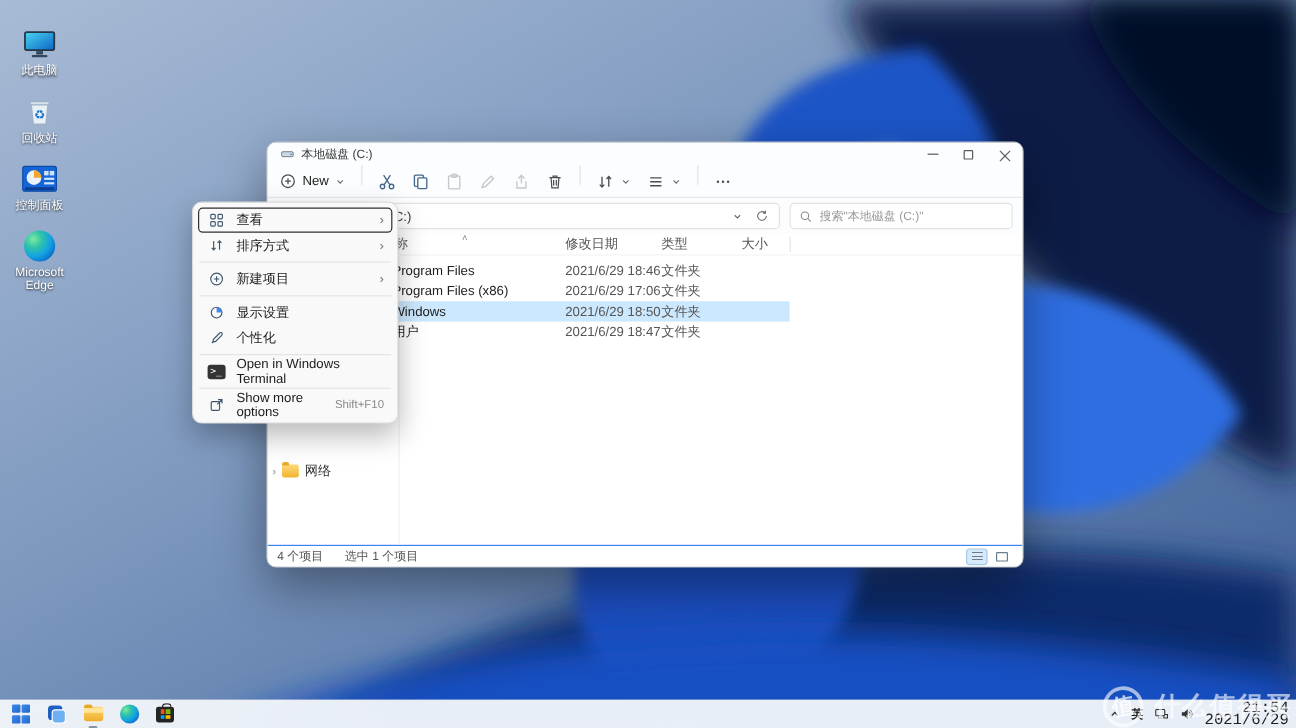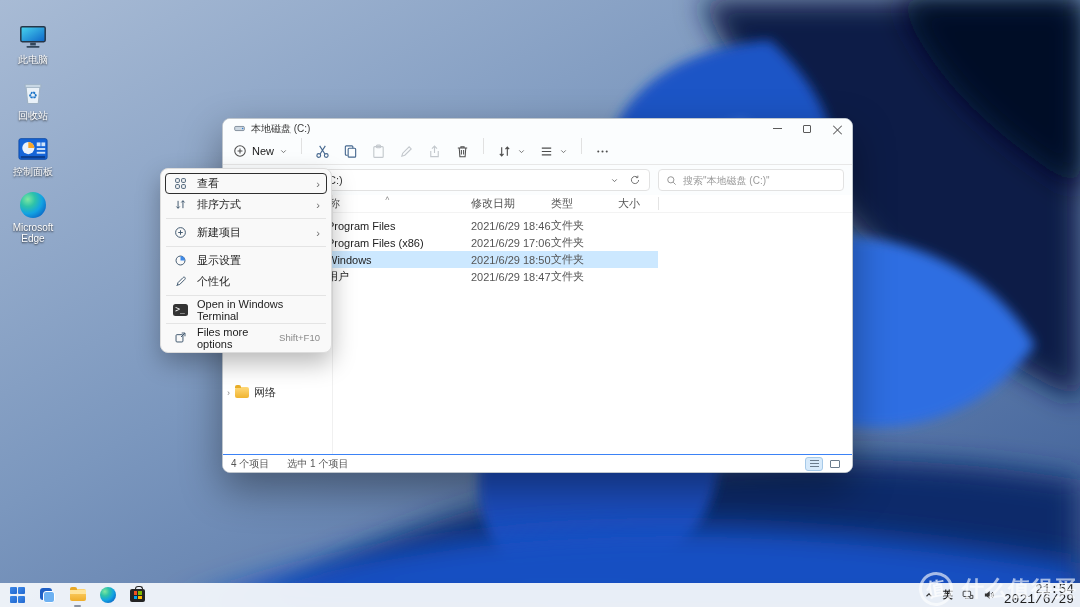--- a/index.html
+++ b/index.html
@@ -426,21 +426,21 @@
       <span>Open in Windows Terminal</span>
     </div>
     <div class="msep"></div>
     <div class="mi">
       <span class="mic">
           <svg class="ic" width="13" height="13" viewBox="0 0 16 16" fill="none" stroke="currentColor" stroke-width="1.2">
             <rect x="2.5" y="4.5" width="8.5" height="9" rx="1.2"></rect>
             <path d="M9.5 2.5h4v4M13.3 2.7L8.6 7.4"></path>
           </svg>
         </span>
-      <span>Files more options</span>
+      <span>Show more options</span>
       <span class="shortcut">Shift+F10</span>
     </div>
   </div>
 
   <div class="taskbar">
     <div class="tb-icons">
       <span class="task-ic">
           <span class="start-grid">
             <i></i>
             <i></i>

